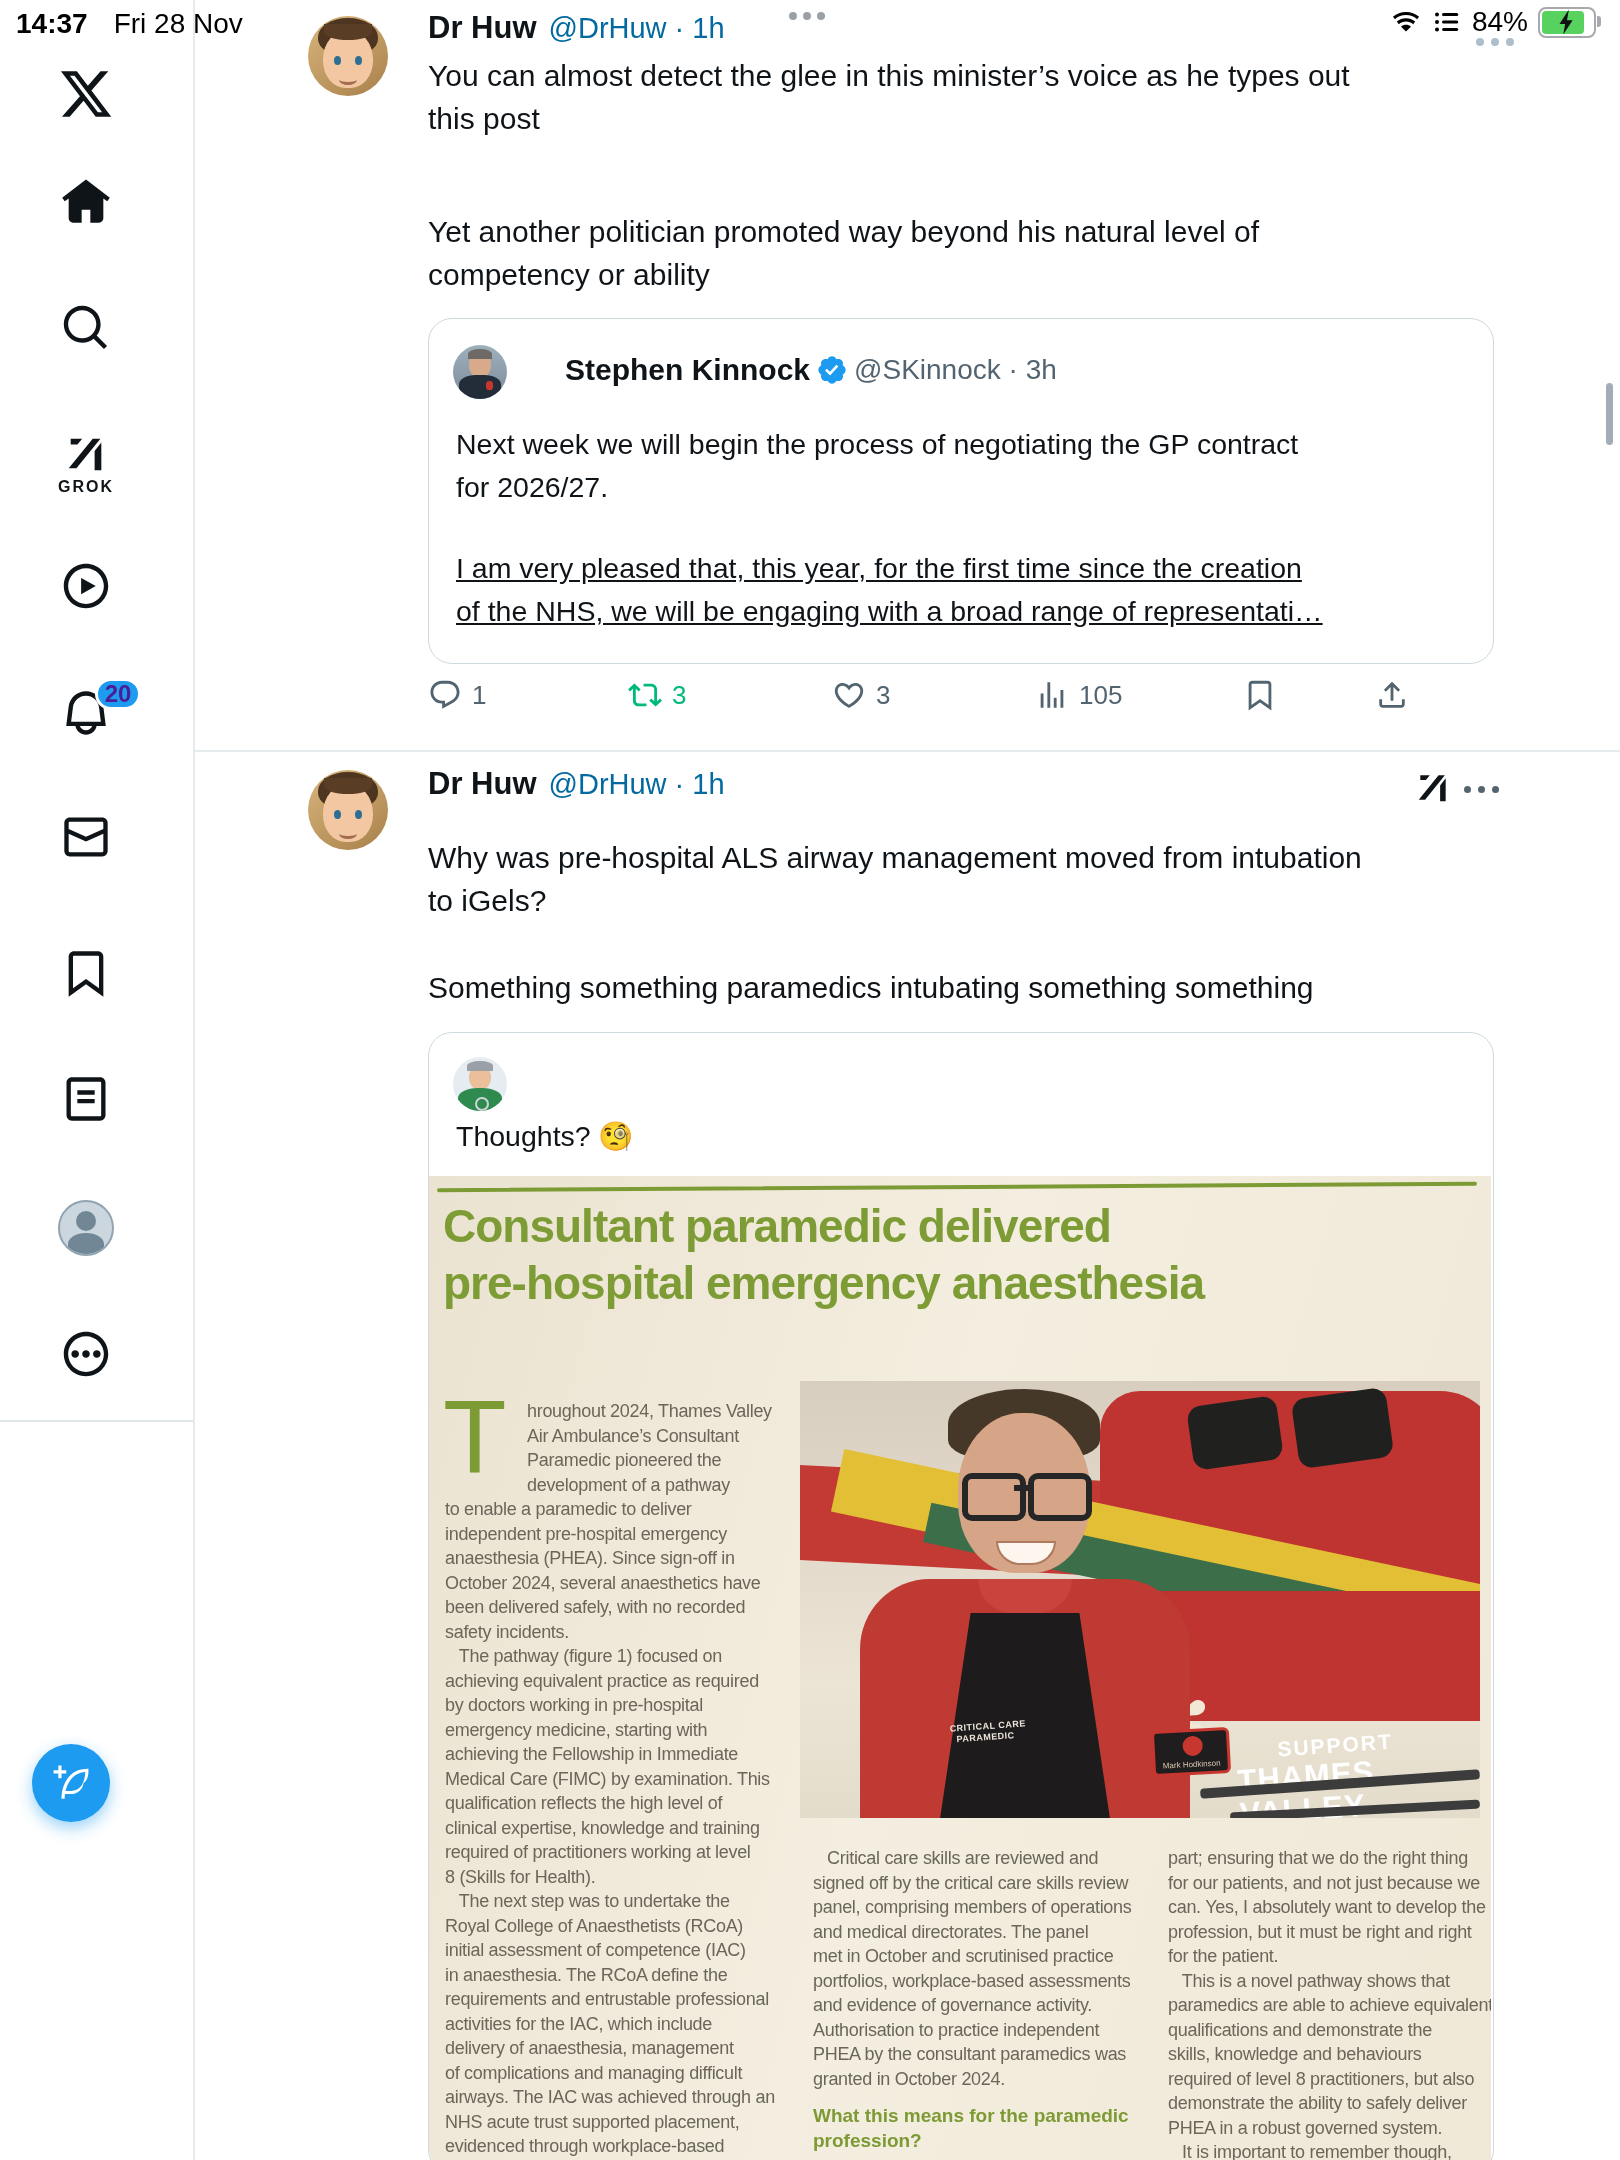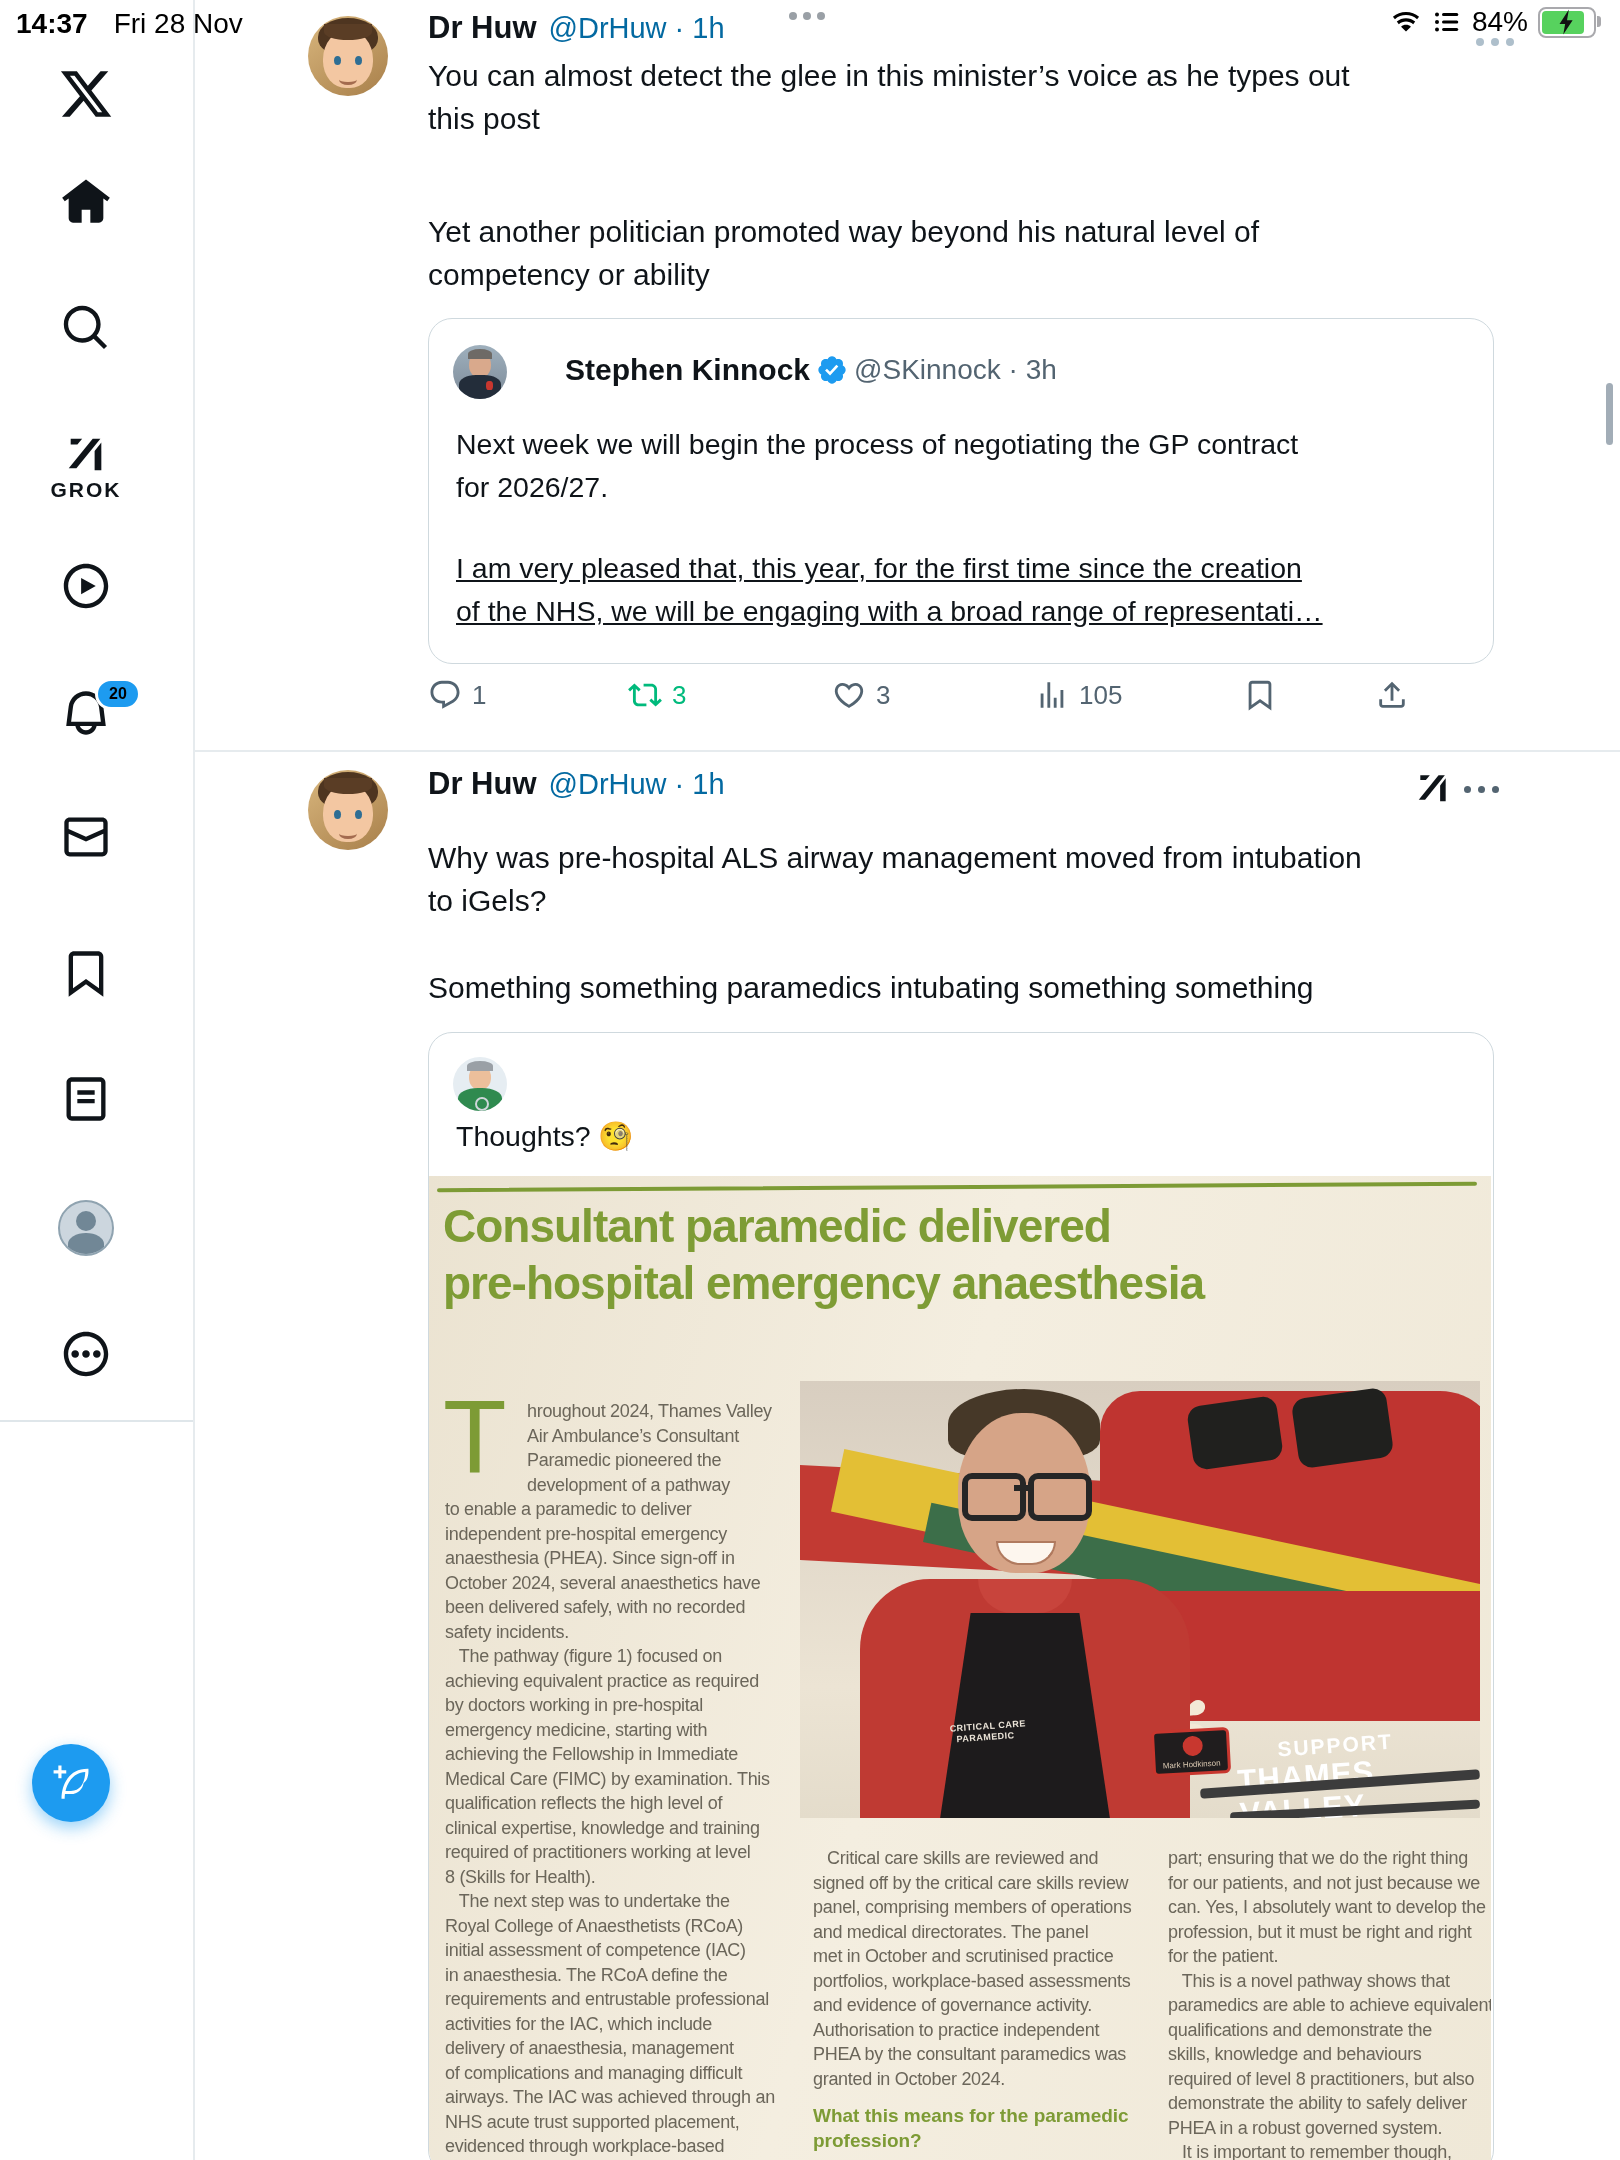--- a/index.html
+++ b/index.html
@@ -18,23 +18,23 @@
   .battery{position:relative;width:54px;height:27px;border:2.5px solid #a9a9ad;border-radius:8px;}
   .battery .fill{position:absolute;left:2px;top:2px;bottom:2px;width:42px;background:#57d25e;border-radius:4px;}
   .battery .nub{position:absolute;right:-7px;top:7px;width:4px;height:11px;background:#a9a9ad;border-radius:0 3px 3px 0;}
   .battery svg{position:absolute;left:12px;top:-2px;}
 
   
   .v-divider{left:193px;top:0;width:2px;height:2160px;background:#e6ebee;}
   .h-divider-side{left:0;top:1420px;width:193px;height:2px;background:#dfe6ea;}
   .side-icon{left:57px;width:58px;height:58px;display:flex;align-items:center;justify-content:center;color:#0f1419;}
   .grok-wrap{left:50px;width:72px;display:flex;flex-direction:column;align-items:center;color:#0f1419;}
-  .grok-label{font-size:21px;font-weight:700;letter-spacing:2px;margin-top:2px;}
+  .grok-label{font-size:16px;font-weight:700;letter-spacing:2px;margin-top:2px;}
   .badge{left:95px;top:678px;min-width:46px;height:32px;background:#1d9bf0;border:3px solid #fff;border-radius:18px;
-         color:#000000;font-size:16px;font-weight:700;display:flex;align-items:center;justify-content:center;padding:0 6px;box-sizing:border-box;}
+         color:#4c1d95;font-size:24px;font-weight:700;display:flex;align-items:center;justify-content:center;padding:0 6px;box-sizing:border-box;}
   .profile-circle{width:52px;height:52px;border-radius:50%;background:#ccd6de;position:relative;overflow:hidden;border:2px solid #8fa3b0;}
   .profile-circle .head{position:absolute;left:16px;top:9px;width:20px;height:20px;border-radius:50%;background:#718796;}
   .profile-circle .body{position:absolute;left:8px;top:31px;width:36px;height:22px;border-radius:50% 50% 0 0;background:#718796;}
   .fab{left:32px;top:1744px;width:78px;height:78px;border-radius:50%;background:#1d9bf0;
        display:flex;align-items:center;justify-content:center;box-shadow:0 6px 16px rgba(29,155,240,.45);color:#fff;}
   .scrollbar{left:1606px;top:383px;width:7px;height:62px;border-radius:4px;background:#8b98a5;opacity:.8;}
 
   
   .avatar-huw{width:80px;height:80px;border-radius:50%;overflow:hidden;position:relative;background:linear-gradient(145deg,#d9b77e,#a87f4a);}
   .avatar-huw .hair{position:absolute;left:10px;top:2px;width:60px;height:38px;background:#4e3520;border-radius:50% 50% 45% 45%;}

